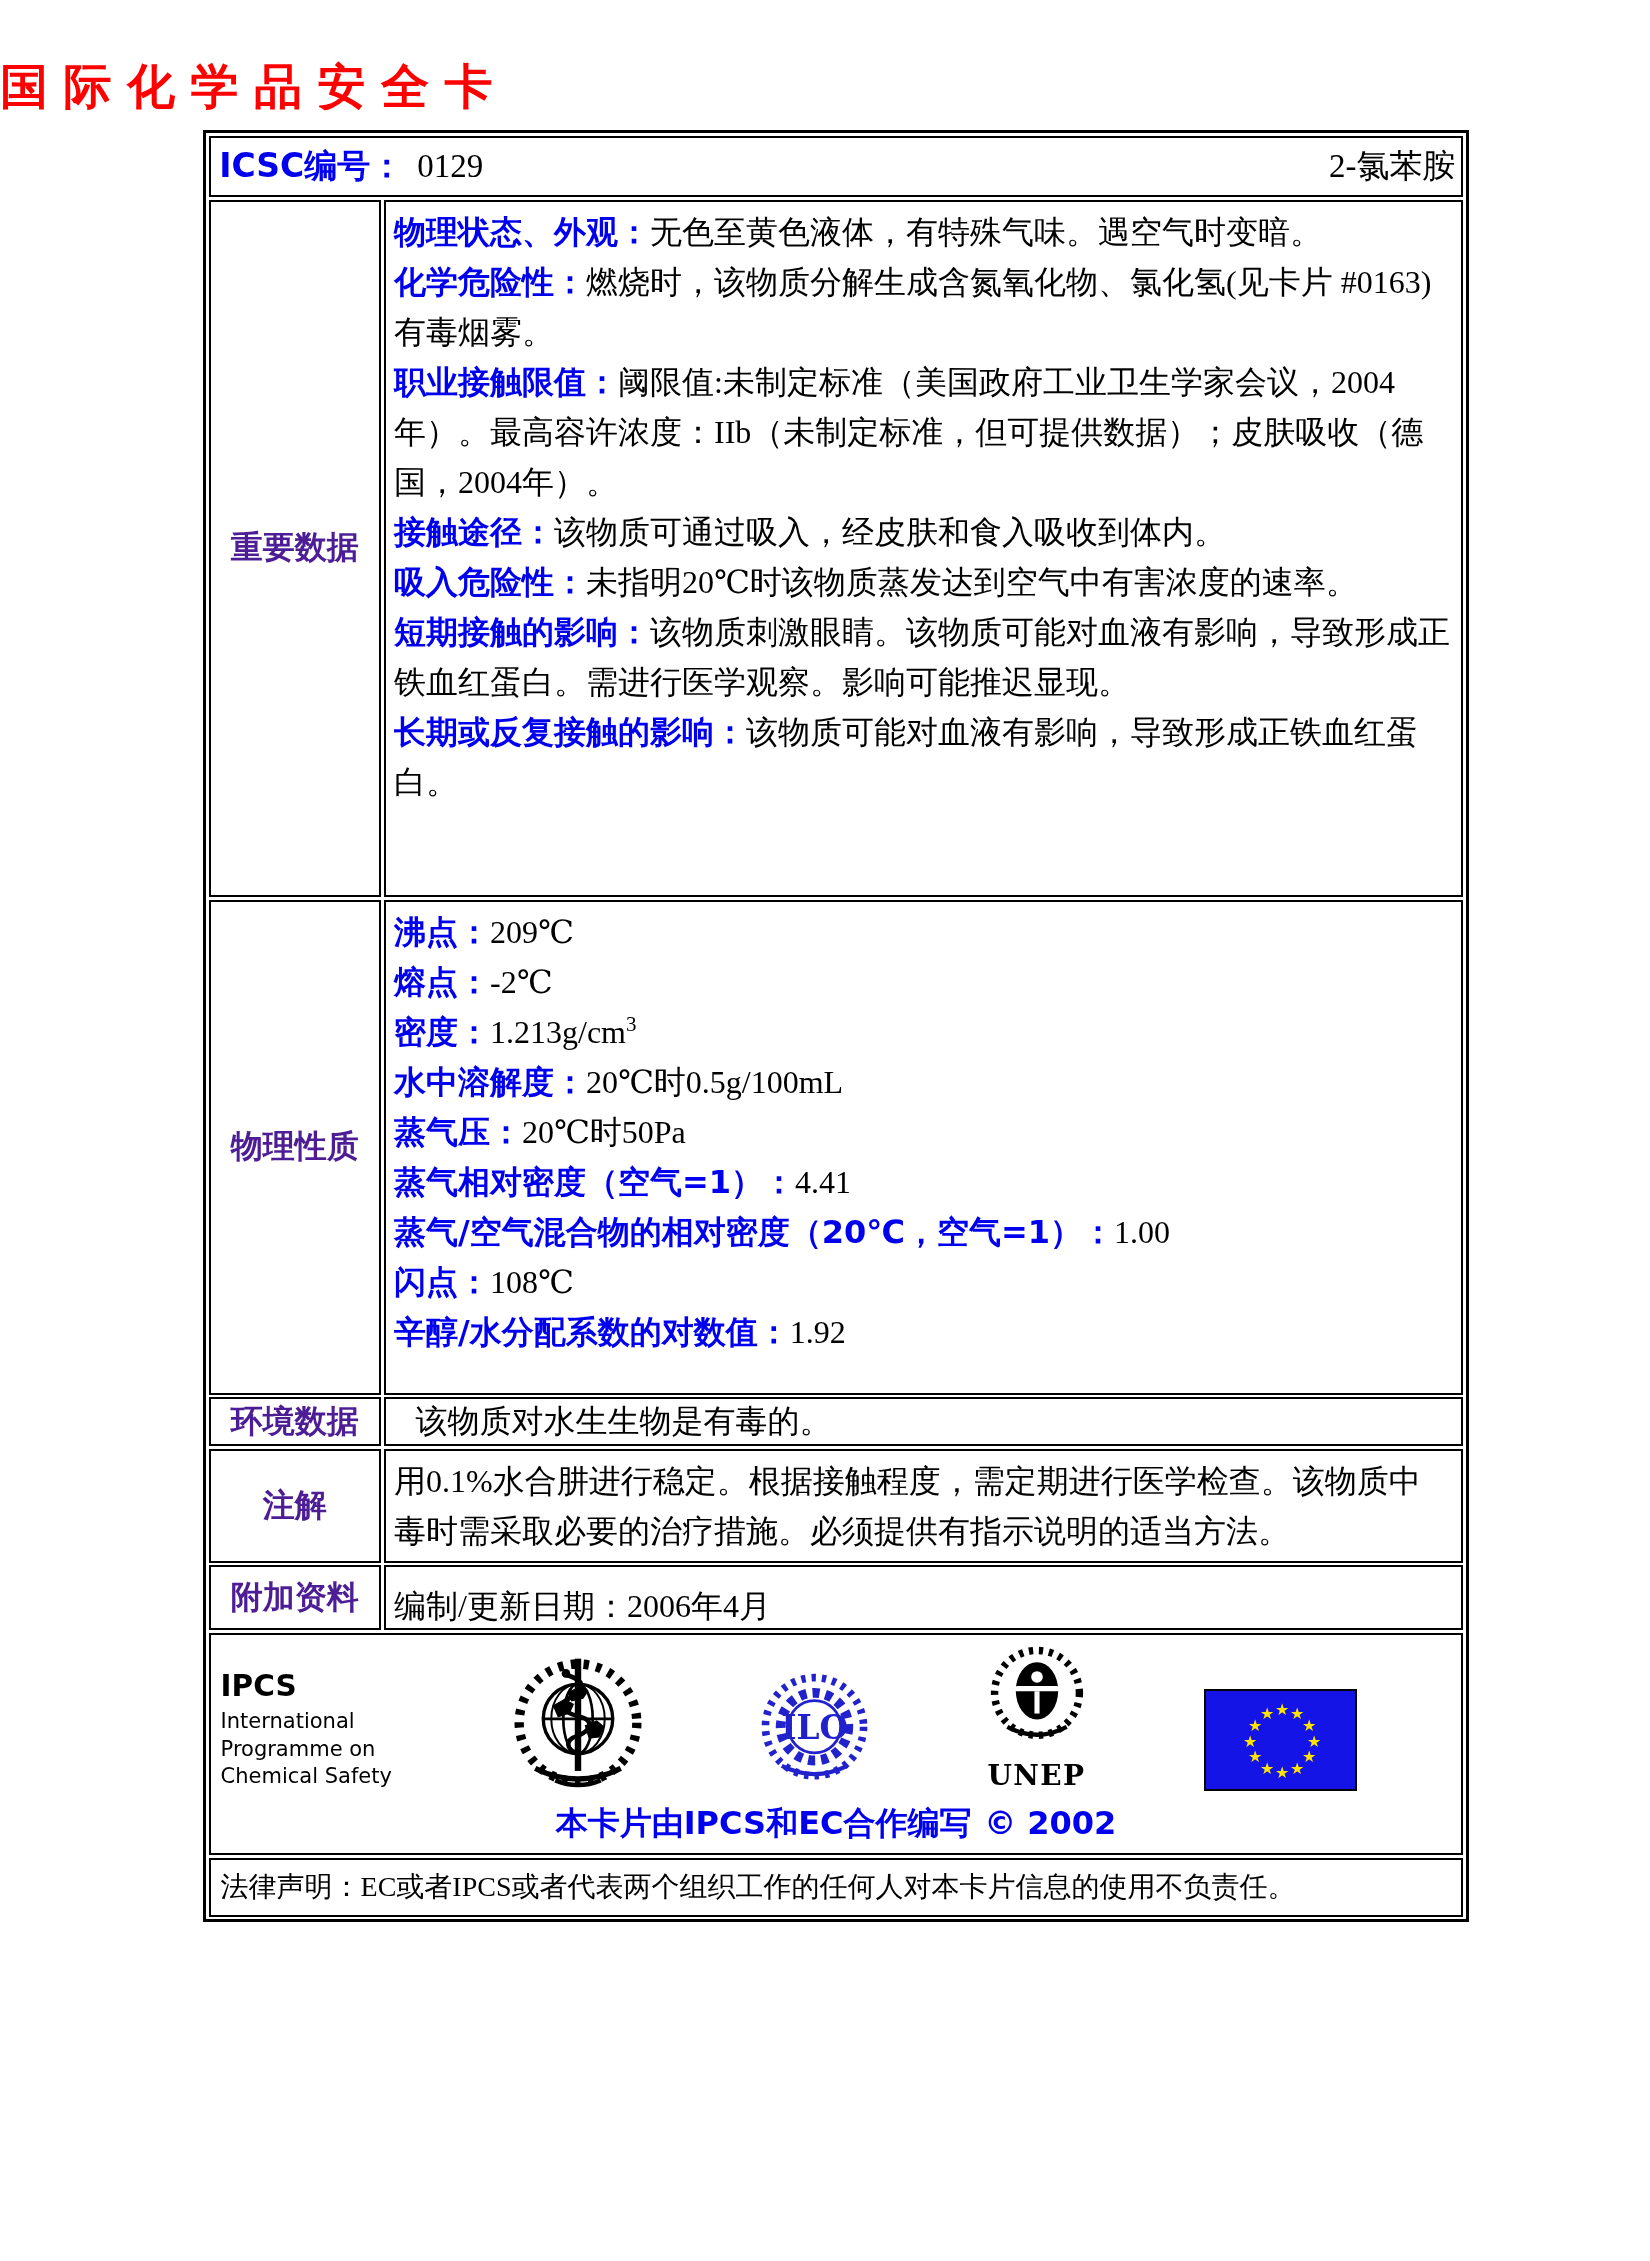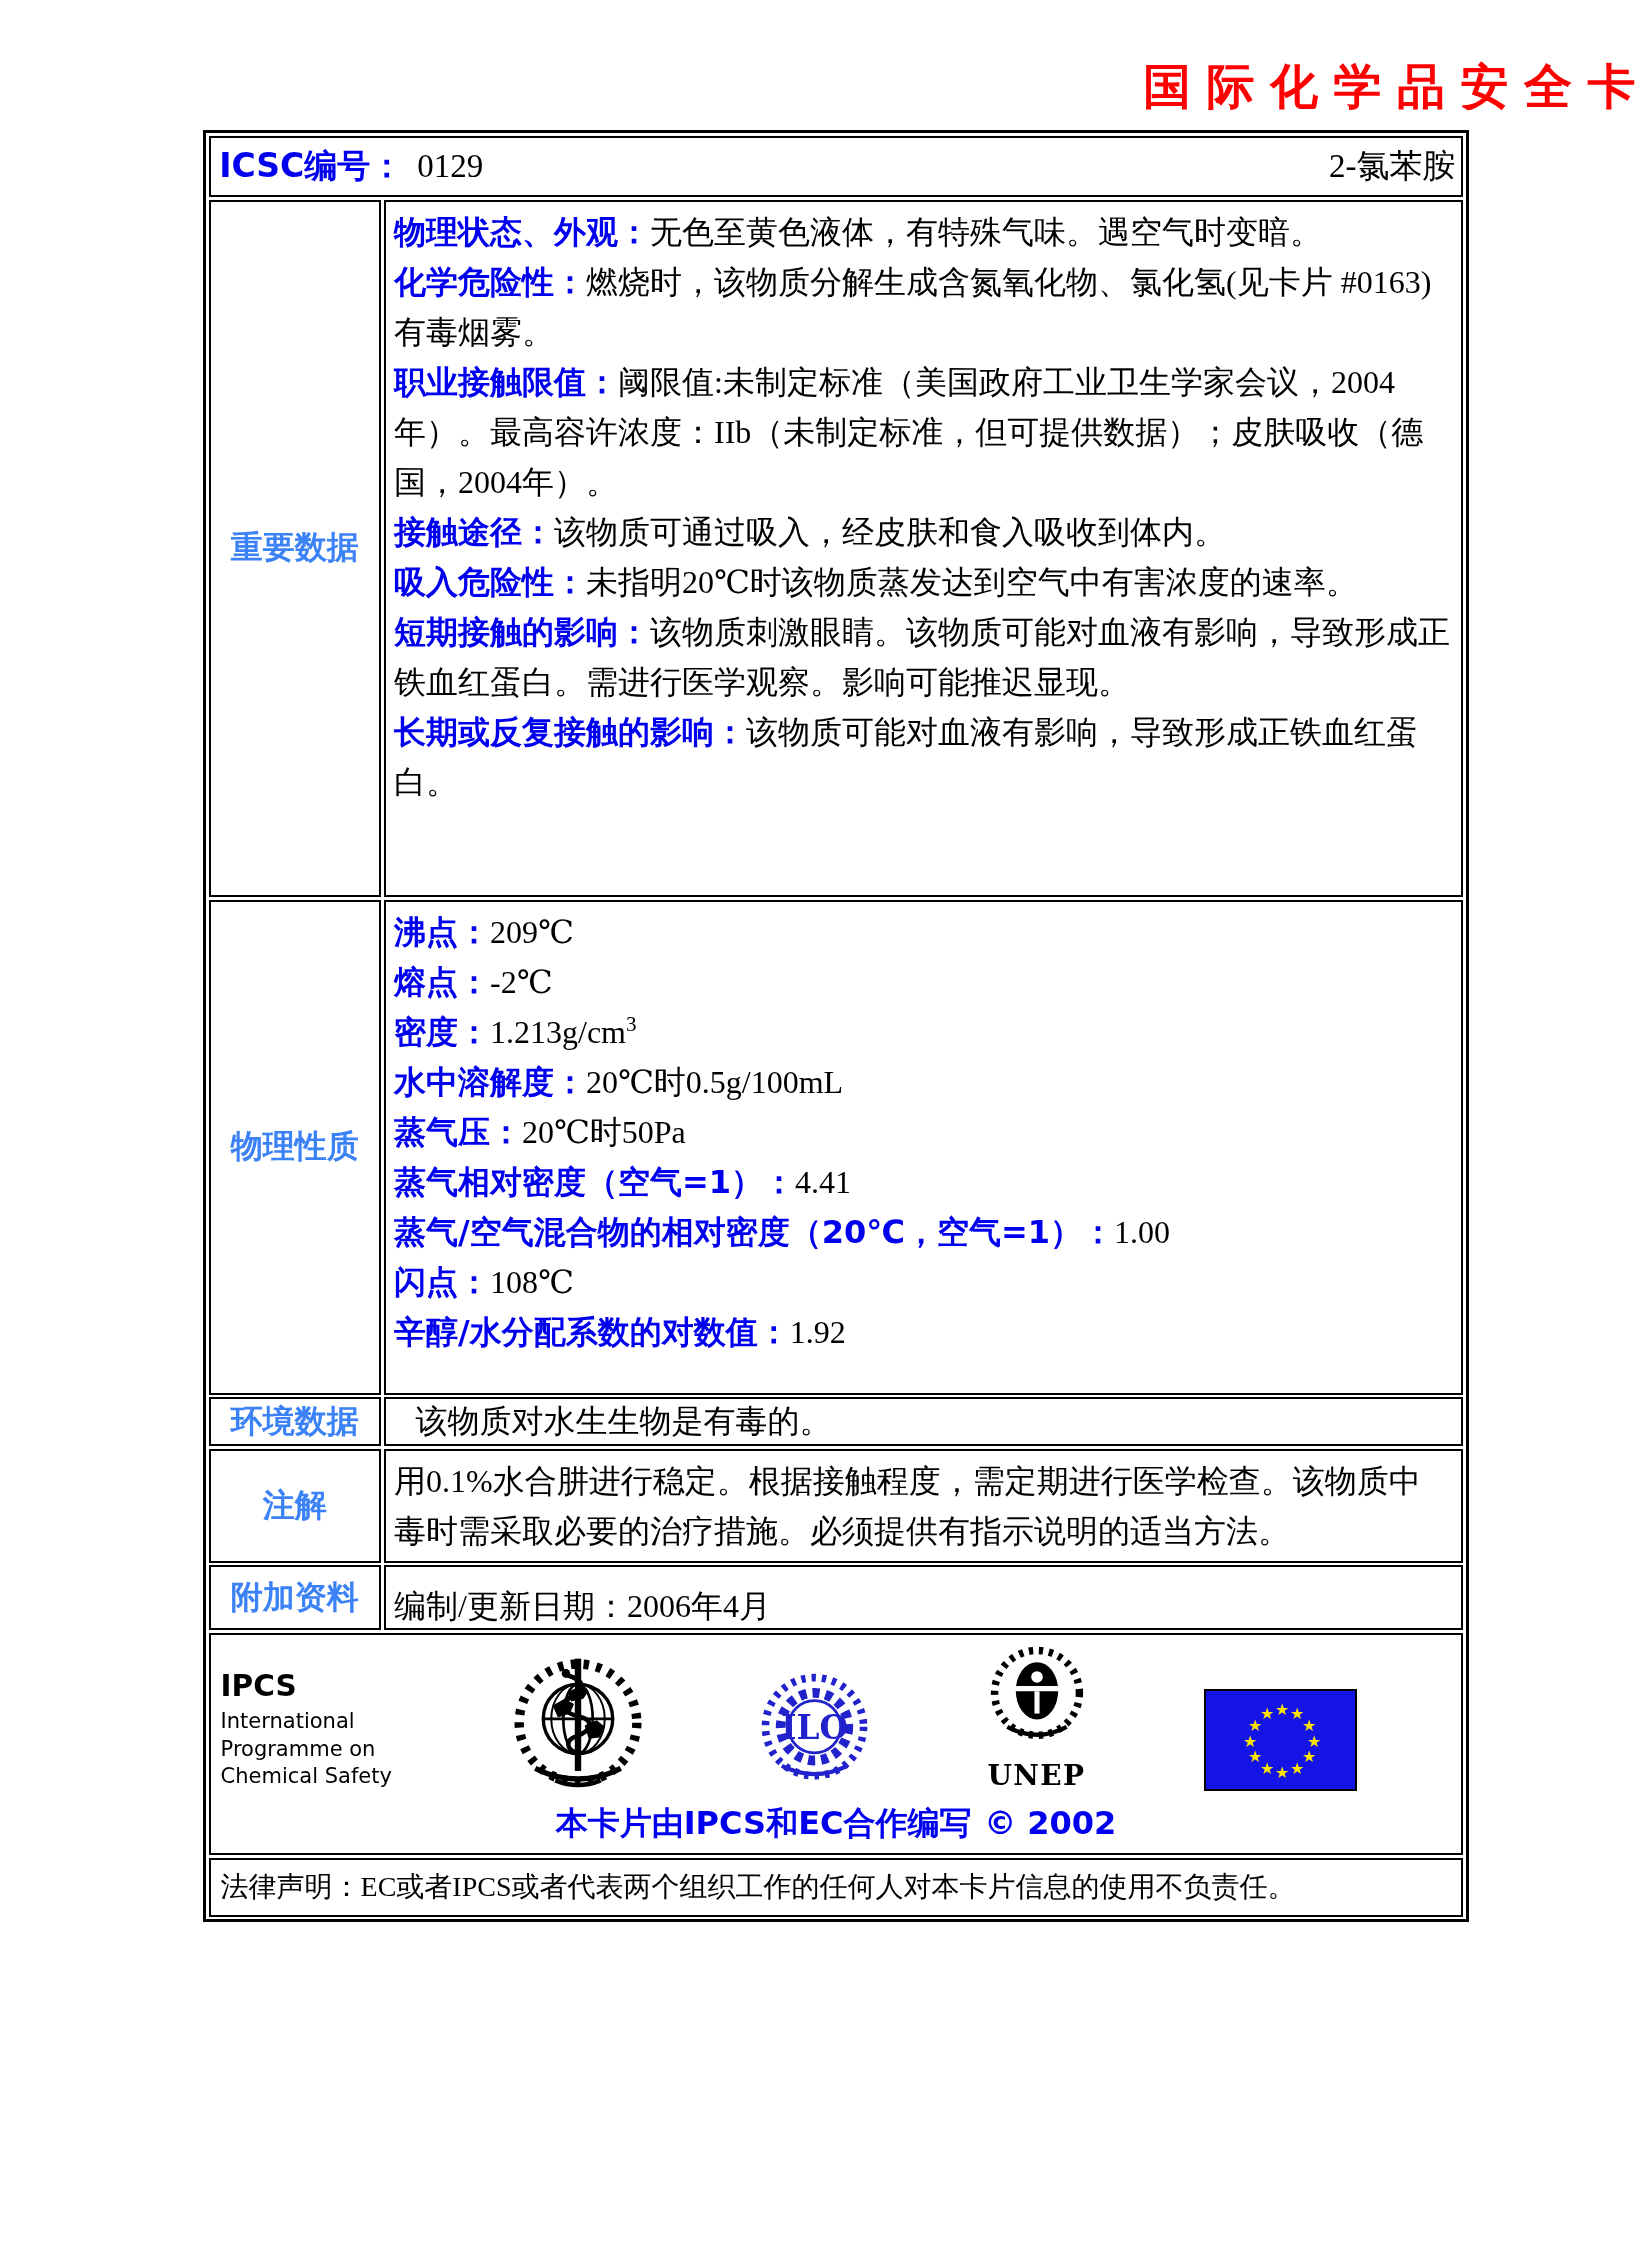--- a/index.html
+++ b/index.html
@@ -7,21 +7,21 @@
   body {
     width: 1651px; height: 2261px;
     background: #ffffff;
     font-family: "Liberation Serif", "DejaVu Serif", serif;
     color: #000;
   }
   .page { position: relative; width: 1651px; height: 2261px; overflow: hidden; }
 
   .title {
     margin: 55px 0 0 0;
-    text-align: right;
+    text-align: left;
     font-size: 48px;
     font-weight: bold;
     color: #ff0000;
     letter-spacing: 15.5px;
     font-family: "DejaVu Serif", "Liberation Serif", serif;
   }
 
   .tbl {
     margin: 11.3px 0 0 203px;
     width: 1266px;
@@ -35,21 +35,21 @@
   .row { display: flex; gap: 2.8px; }
   .cell { border: 2.1px solid #000; background: #fff; }
   .full { flex: 1 1 auto; }
 
   .label-cell {
     flex: 0 0 172px;
     display: flex; align-items: center; justify-content: center;
     text-align: center;
   }
   .label-text {
-    color: #3b82f6; font-weight: bold; font-size: 32px;
+    color: #4c1d95; font-weight: bold; font-size: 32px;
     font-family: "DejaVu Sans", "Liberation Sans", sans-serif;
   }
   .content-cell {
     flex: 1 1 auto;
     padding: 5.6px 9.8px 4.2px 8.4px;
     font-size: 32px;
     line-height: 50px;
   }
   .line { margin: 0; }
   .lbl {

